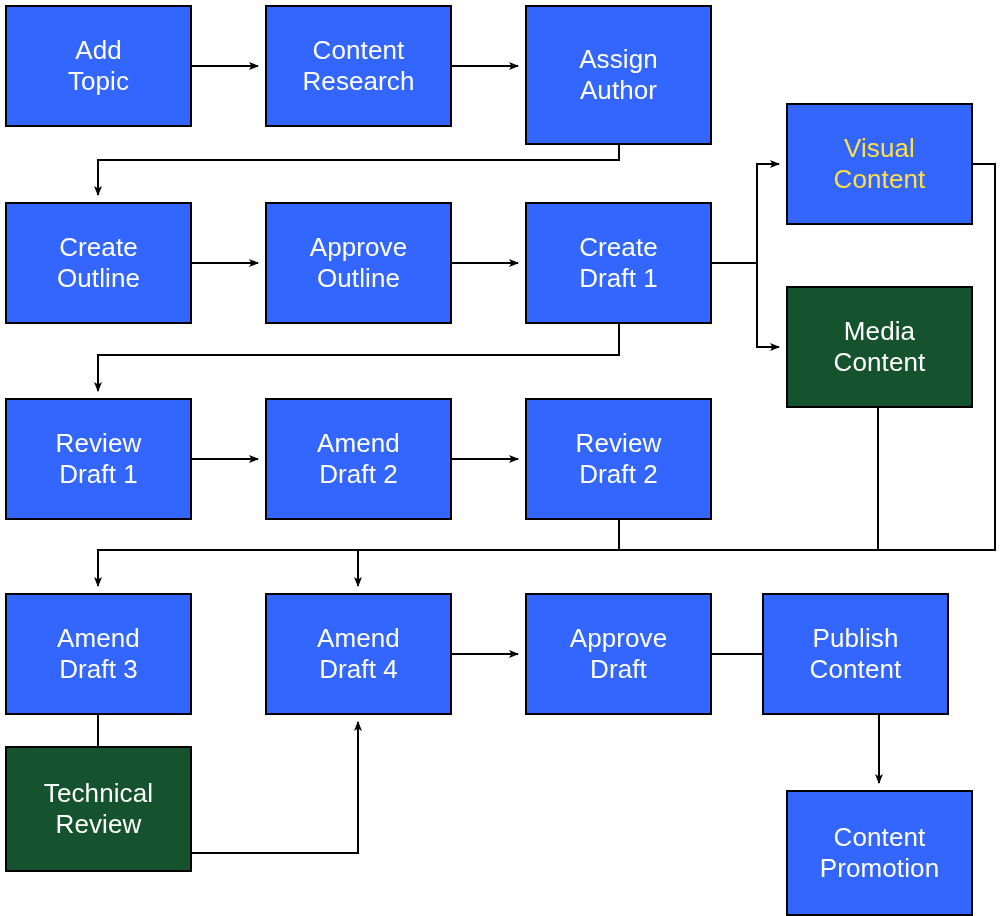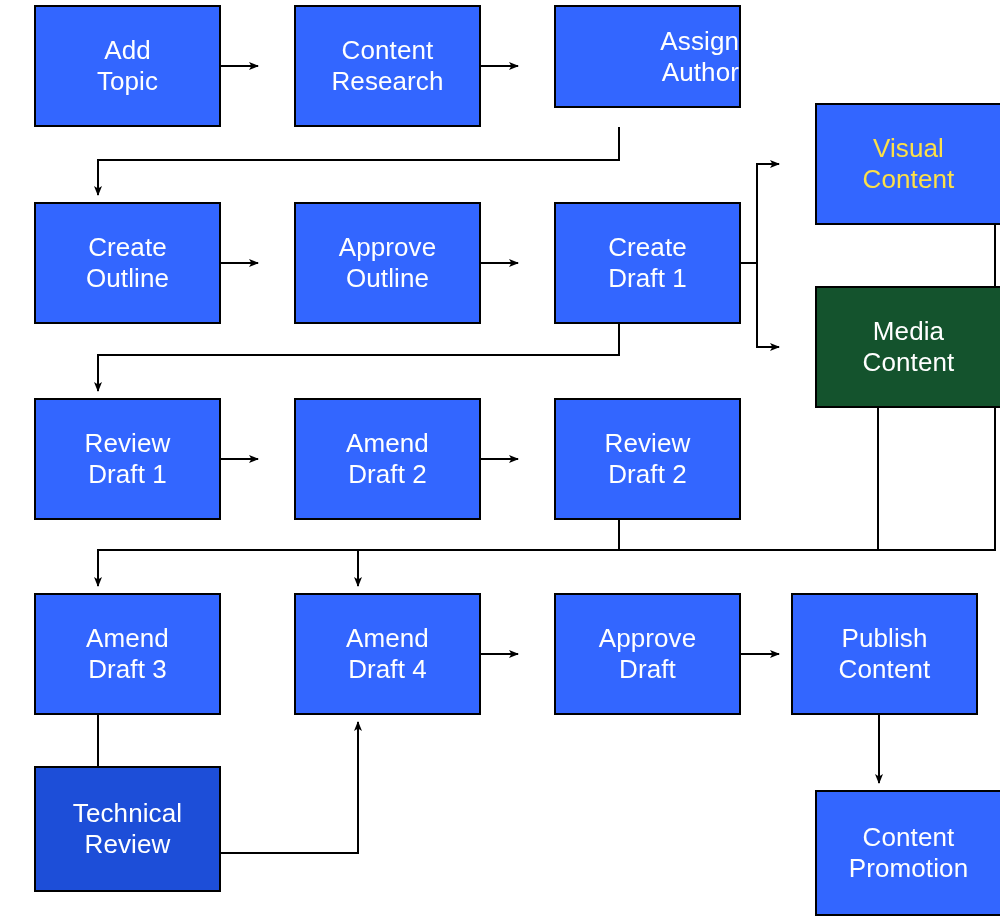--- a/index.html
+++ b/index.html
@@ -33,21 +33,20 @@
     align-items: center;
     justify-content: center;
     text-align: center;
     color: #ffffff;
     font-family: "Liberation Sans", sans-serif;
     font-size: 26px;
     line-height: 1.18;
     letter-spacing: 0.1px;
     white-space: pre-line;
     z-index: 2;
-    margin-left: 29px;
   }
   .node-label {
     display: block;
     width: 100%;
     white-space: pre-line;
   }
 </style>
 </head>
 <body>
 
@@ -80,21 +79,21 @@
         <polyline points="192,853 358,853 358,722" fill="none" stroke="#000000" stroke-width="2" stroke-linejoin="miter" stroke-linecap="butt" marker-end="url(#arrowhead)"></polyline>
         <polyline points="879,715 879,783" fill="none" stroke="#000000" stroke-width="2" stroke-linejoin="miter" stroke-linecap="butt" marker-end="url(#arrowhead)"></polyline>
       </g>
   </svg>
 
   <div id="node-group">
       <div class="node" style="left: 5px; top: 5px; width: 187px; height: 122px; background: rgb(51, 102, 255); border-color: rgb(0, 0, 0); color: rgb(255, 255, 255); font-size: 26px;"><span class="node-label">Add
 Topic</span></div>
       <div class="node" style="left: 265px; top: 5px; width: 187px; height: 122px; background: rgb(51, 102, 255); border-color: rgb(0, 0, 0); color: rgb(255, 255, 255); font-size: 26px;"><span class="node-label">Content
 Research</span></div>
-      <div class="node" style="left: 525px; top: 5px; width: 187px; height: 103px; background: rgb(51, 102, 255); border-color: rgb(0, 0, 0); color: rgb(255, 255, 255); font-size: 26px; text-align: right;"><span class="node-label">Assign
+      <div class="node" style="left: 525px; top: 5px; width: 187px; height: 140px; background: rgb(51, 102, 255); border-color: rgb(0, 0, 0); color: rgb(255, 255, 255); font-size: 26px;"><span class="node-label">Assign
 Author</span></div>
       <div class="node" style="left: 786px; top: 103px; width: 187px; height: 122px; background: rgb(51, 102, 255); border-color: rgb(0, 0, 0); color: #fde047; font-size: 26px;"><span class="node-label">Visual
 Content</span></div>
       <div class="node" style="left: 5px; top: 202px; width: 187px; height: 122px; background: rgb(51, 102, 255); border-color: rgb(0, 0, 0); color: rgb(255, 255, 255); font-size: 26px;"><span class="node-label">Create
 Outline</span></div>
       <div class="node" style="left: 265px; top: 202px; width: 187px; height: 122px; background: rgb(51, 102, 255); border-color: rgb(0, 0, 0); color: rgb(255, 255, 255); font-size: 26px;"><span class="node-label">Approve
 Outline</span></div>
       <div class="node" style="left: 525px; top: 202px; width: 187px; height: 122px; background: rgb(51, 102, 255); border-color: rgb(0, 0, 0); color: rgb(255, 255, 255); font-size: 26px;"><span class="node-label">Create
 Draft 1</span></div>
       <div class="node" style="left: 786px; top: 286px; width: 187px; height: 122px; background: #14532d; border-color: rgb(0, 0, 0); color: rgb(255, 255, 255); font-size: 26px;"><span class="node-label">Media
@@ -106,19 +105,19 @@
       <div class="node" style="left: 525px; top: 398px; width: 187px; height: 122px; background: rgb(51, 102, 255); border-color: rgb(0, 0, 0); color: rgb(255, 255, 255); font-size: 26px;"><span class="node-label">Review
 Draft 2</span></div>
       <div class="node" style="left: 5px; top: 593px; width: 187px; height: 122px; background: rgb(51, 102, 255); border-color: rgb(0, 0, 0); color: rgb(255, 255, 255); font-size: 26px;"><span class="node-label">Amend
 Draft 3</span></div>
       <div class="node" style="left: 265px; top: 593px; width: 187px; height: 122px; background: rgb(51, 102, 255); border-color: rgb(0, 0, 0); color: rgb(255, 255, 255); font-size: 26px;"><span class="node-label">Amend
 Draft 4</span></div>
       <div class="node" style="left: 525px; top: 593px; width: 187px; height: 122px; background: rgb(51, 102, 255); border-color: rgb(0, 0, 0); color: rgb(255, 255, 255); font-size: 26px;"><span class="node-label">Approve
 Draft</span></div>
       <div class="node" style="left: 762px; top: 593px; width: 187px; height: 122px; background: rgb(51, 102, 255); border-color: rgb(0, 0, 0); color: rgb(255, 255, 255); font-size: 26px;"><span class="node-label">Publish
 Content</span></div>
-      <div class="node" style="left: 5px; top: 766px; width: 187px; height: 126px; background: #1d4ed8; border-color: rgb(0, 0, 0); color: rgb(255, 255, 255); font-size: 26px;"><span class="node-label">Technical
+      <div class="node" style="left: 5px; top: 746px; width: 187px; height: 126px; background: #14532d; border-color: rgb(0, 0, 0); color: rgb(255, 255, 255); font-size: 26px;"><span class="node-label">Technical
 Review</span></div>
       <div class="node" style="left: 786px; top: 790px; width: 187px; height: 126px; background: rgb(51, 102, 255); border-color: rgb(0, 0, 0); color: rgb(255, 255, 255); font-size: 26px;"><span class="node-label">Content
 Promotion</span></div>
     </div>
 
 </div>
 
 </body></html>

